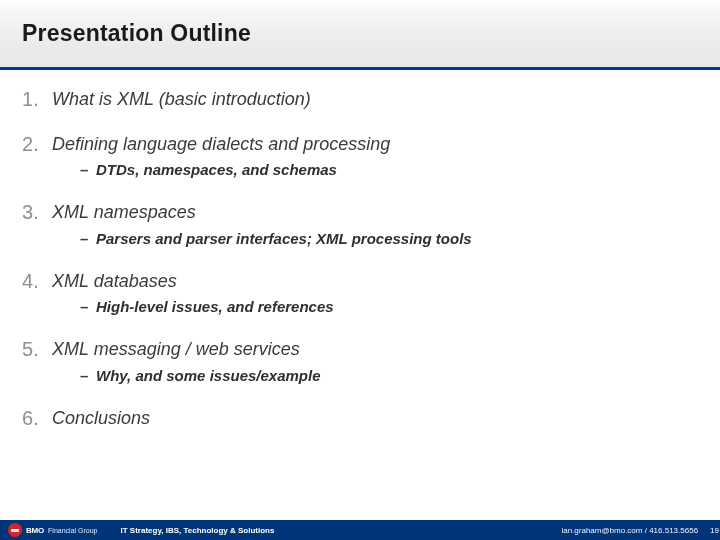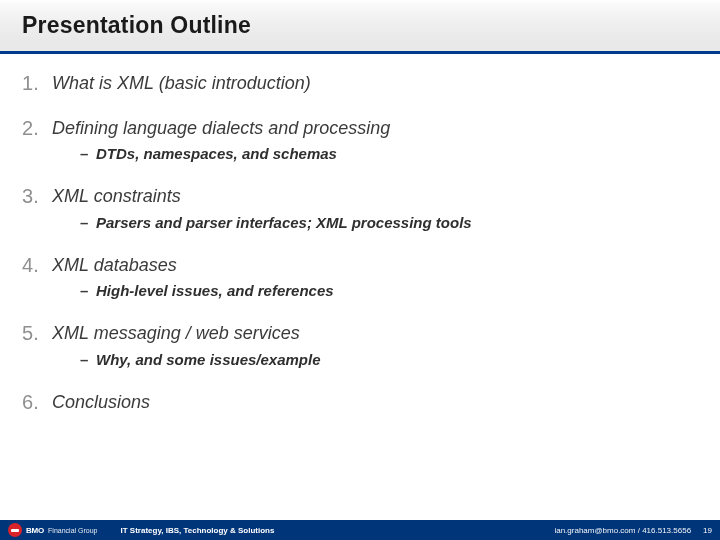--- a/index.html
+++ b/index.html
@@ -7,21 +7,21 @@
     padding: 0;
     width: 720px;
     height: 540px;
     background: #ffffff;
     font-family: Arial, Helvetica, sans-serif;
     overflow: hidden;
     position: relative;
   }
   .title-bar {
     position: relative;
-    height: 54px;
+    height: 70px;
     background: linear-gradient(#ffffff 0%, #f9f9f9 10%, #f3f3f3 30%, #eeeeee 50%, #e9e9e9 80%);
     border-bottom: 3px solid #003a8c;
     display: flex;
     align-items: center;
     box-sizing: border-box;
   }
   .title-bar h1 {
     margin: 0;
     padding-left: 22px;
     font-size: 23px;
@@ -134,21 +134,21 @@
     font-weight: 600;
   }
   .footer .spacer { flex: 1; }
   .footer .contact {
     font-size: 8px;
     padding-right: 12px;
     opacity: 0.95;
   }
   .footer .pagenum {
     font-size: 8px;
-    padding-right: 8px;
+    padding-right: 1px;
   }
 </style>
 </head>
 <body>
 
 <div class="title-bar">
   <h1>Presentation Outline</h1>
 </div>
 
 <div class="content">
@@ -158,21 +158,21 @@
     </li>
     <li>
       <span class="item-text">Defining language dialects and processing</span>
       <ul class="sub-list">
         <li>
           <span class="sub-text">DTDs, namespaces, and schemas</span>
         </li>
       </ul>
     </li>
     <li>
-      <span class="item-text">XML constraints</span>
+      <span class="item-text">XML namespaces</span>
       <ul class="sub-list">
         <li>
           <span class="sub-text">Parsers and parser interfaces; XML processing tools</span>
         </li>
       </ul>
     </li>
     <li>
       <span class="item-text">XML databases</span>
       <ul class="sub-list">
         <li>

